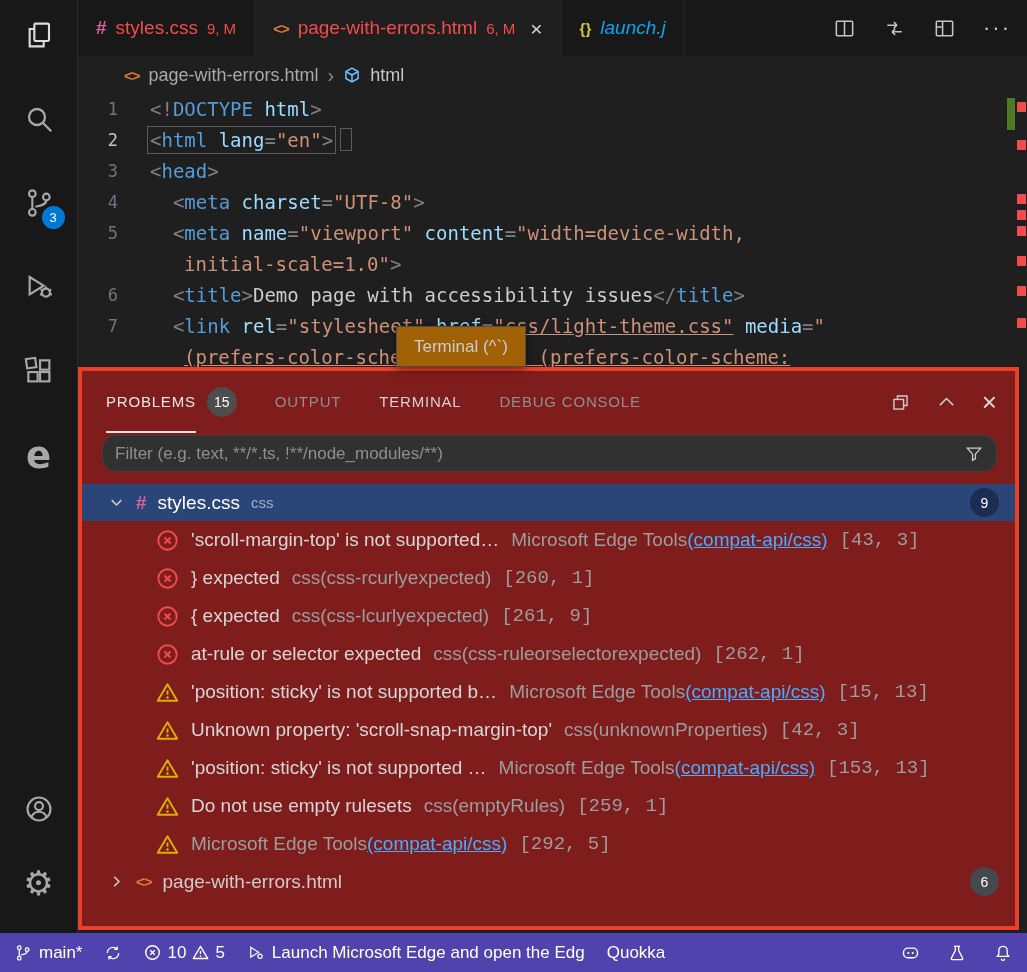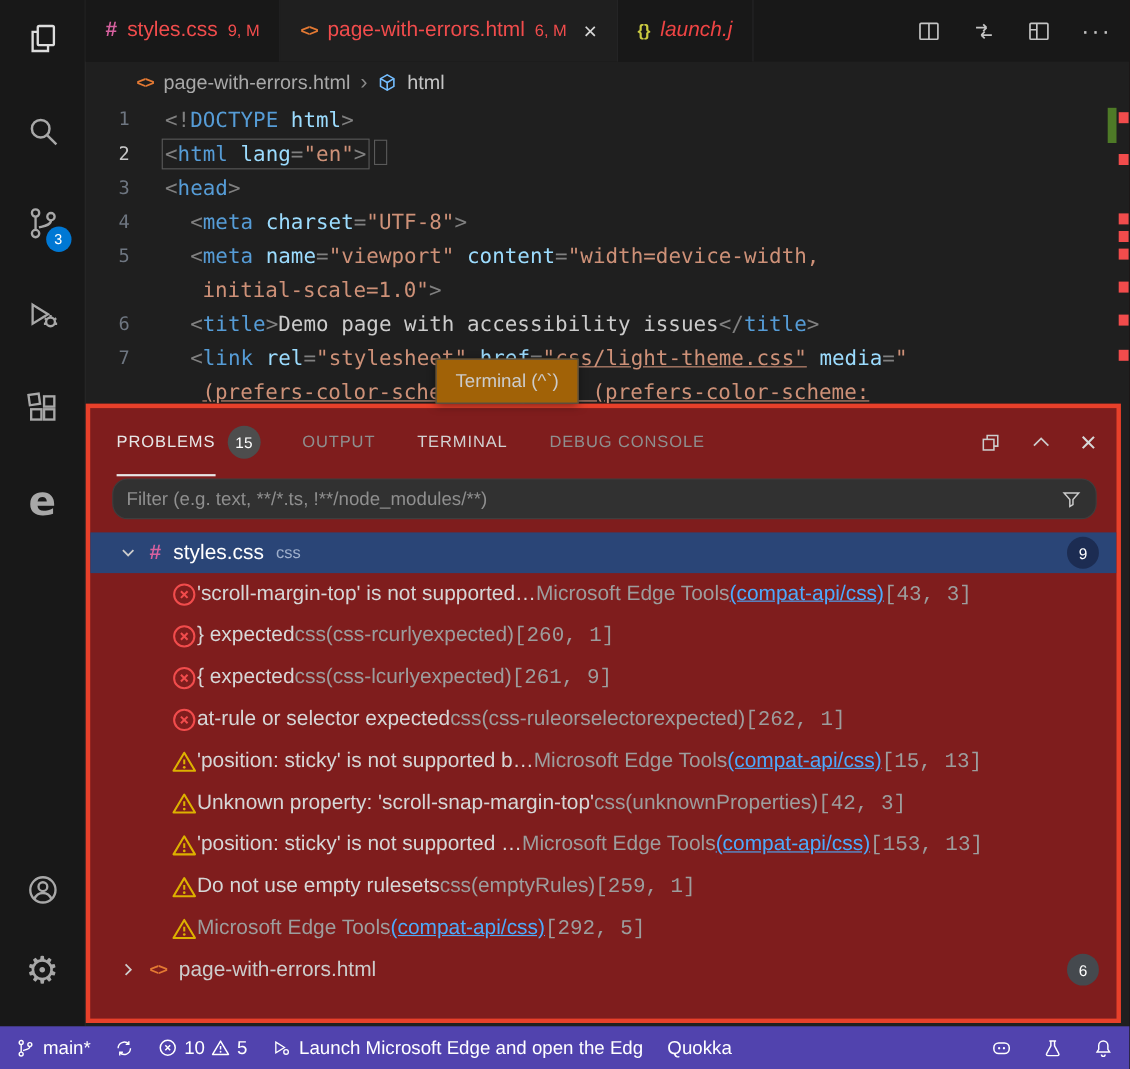--- a/index.html
+++ b/index.html
@@ -39,21 +39,21 @@
     display:flex; align-items:center; gap:9px; padding:0 18px;
     border-right:1px solid #252526; font-size:19px; cursor:pointer; background:#181818;
   }
   .tab.active { background:#1f1f1f; }
   .ticon-hash { color:#d6619f; font-weight:700; font-size:19px; }
   .ticon-angle { color:#e37933; font-weight:700; font-size:15px; letter-spacing:-1px; }
   .ticon-brace { color:#cbcb41; font-weight:700; font-size:15px; }
   .tlabel-red { color:#f14c4c; }
   .tdeco { color:#f14c4c; font-size:15px; }
   .tclose { color:#d7d7d7; font-size:21px; margin-left:6px; line-height:1; }
-  .tab-preview .tlabel-dim { font-style:italic; color:#ef4444; }
+  .tab-preview .tlabel-dim { font-style:italic; color:#0ea5e9; }
   .editor-actions {
     margin-left:auto; display:flex; align-items:center; gap:27px; padding-right:16px; color:#c5c5c5;
   }
   .ea-icon { cursor:pointer; }
   .more-glyph { font-size:22px; letter-spacing:2px; color:#c5c5c5; line-height:1; }
 
   
   .breadcrumb {
     position:absolute; left:78px; top:56px; width:929px; height:38px;
     display:flex; align-items:center; gap:9px; padding-left:46px; font-size:18px; color:#a9a9a9;
@@ -124,21 +124,21 @@
   .group-row { height:37px; display:flex; align-items:center; gap:11px; padding:0 16px 0 26px; color:#cccccc; cursor:pointer; }
   .group-row.selected { background:#2a4577; color:#ffffff; }
   .g-detail { font-size:15px; color:#9fb0cd; }
   .g-badge {
     margin-left:auto; min-width:29px; height:29px; border-radius:50%; background:#45494e; color:#fff;
     font-size:14px; display:flex; align-items:center; justify-content:center;
   }
   .group-row.selected .g-badge { background:#1c2c52; }
   .chev { color:#cccccc; }
 
-  .prob-row { height:38px; display:flex; align-items:center; gap:0; padding-left:74px; color:#d6d6d6; cursor:pointer; white-space:nowrap; }
+  .prob-row { height:38px; display:flex; align-items:center; gap:12px; padding-left:74px; color:#d6d6d6; cursor:pointer; white-space:nowrap; }
   .sev { flex:none; }
   .srcwrap { color:#9d9d9d; }
   .plink { color:#4daafc; text-decoration:underline; cursor:pointer; }
   .ppos { color:#9d9d9d;font-family:Liberation Mono, monospace; }
 
   
   .statusbar {
     position:absolute; left:0; top:933px; width:1027px; height:39px; background:#5143ae;
     display:flex; align-items:center; gap:22px; padding:0 14px; color:#ffffff; font-size:17px;
   }

